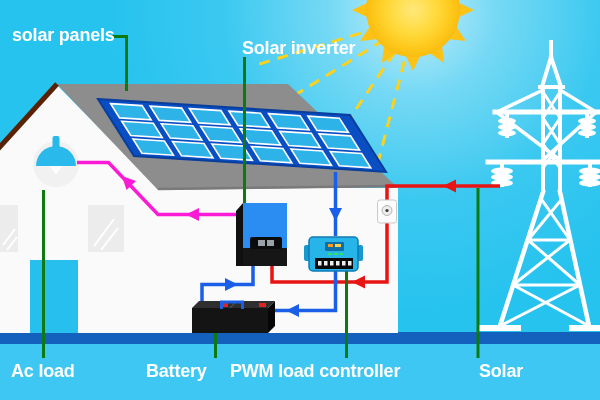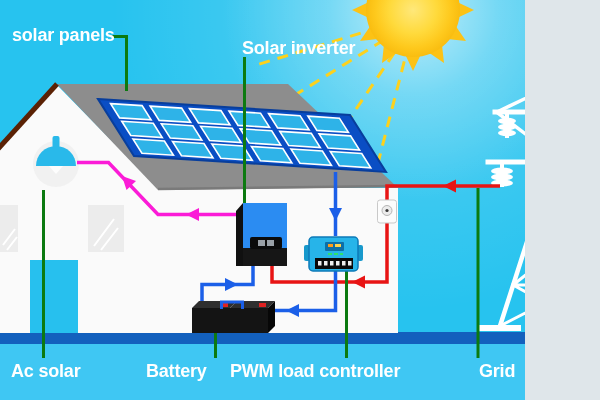--- a/index.html
+++ b/index.html
@@ -1,16 +1,16 @@
 <!DOCTYPE html>
 <html><head>
 <meta charset="utf-8">
 <style>
   html,body{margin:0;padding:0;background:#dfe6ea;}
-  .stage{position:relative;width:525px;height:400px;overflow:hidden;
+  .stage{position:relative;width:600px;height:400px;overflow:hidden;
          font-family:"Liberation Sans",sans-serif;}
   .stage svg{position:absolute;left:0;top:0;}
   .lbl{position:absolute;color:#ffffff;font-size:18px;font-weight:600;
        letter-spacing:-0.2px;white-space:nowrap;user-select:none;}
   .pcell{fill:#2eb3e8;stroke:#ffffff;stroke-width:1.6;}
   .twr{fill:none;stroke-linecap:square;}
 </style>
 </head>
 <body>
 
@@ -211,17 +211,17 @@
     <rect x="230" y="308" width="38" height="25" fill="#141414"></rect>
     <polygon points="268,308 275,301 275,326 268,333" fill="#070707"></polygon>
     <rect x="221" y="303" width="7" height="4" fill="#e02222"></rect>
     <rect x="259" y="303" width="7" height="4" fill="#e02222"></rect>
     <path d="M221.5,309 L221.5,302 L242.5,302 L242.5,309" fill="none" stroke-width="3" stroke="#1b5fe8"></path>
   </g>
 </svg>
 
 <div class="lbl" style="left:12px;top:25px;">solar panels</div>
 <div class="lbl" style="left:197px;top:38px;margin-left:45px;">Solar inverter</div>
-<div class="lbl" style="left:11px;top:361px;">Ac solar</div>
+<div class="lbl" style="left:11px;top:361px;">Ac load</div>
 <div class="lbl" style="left:146px;top:361px;">Battery</div>
 <div class="lbl" style="left:230px;top:361px;">PWM load controller</div>
-<div class="lbl" style="left:479px;top:361px;">Grid</div>
+<div class="lbl" style="left:479px;top:361px;">Solar</div>
 </div>
 
 </body></html>

